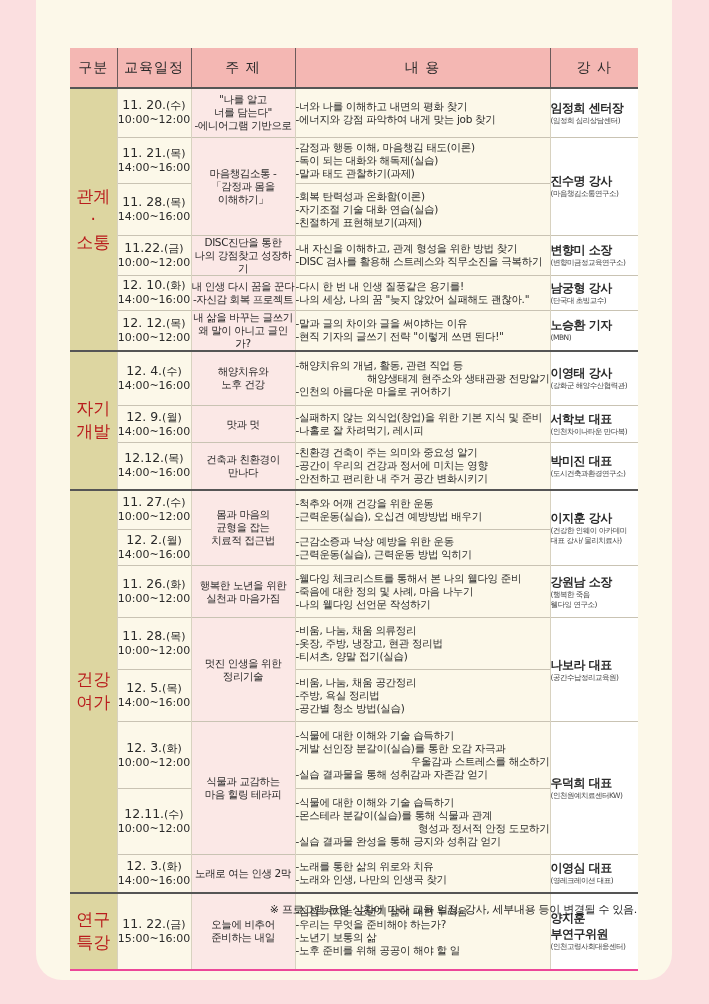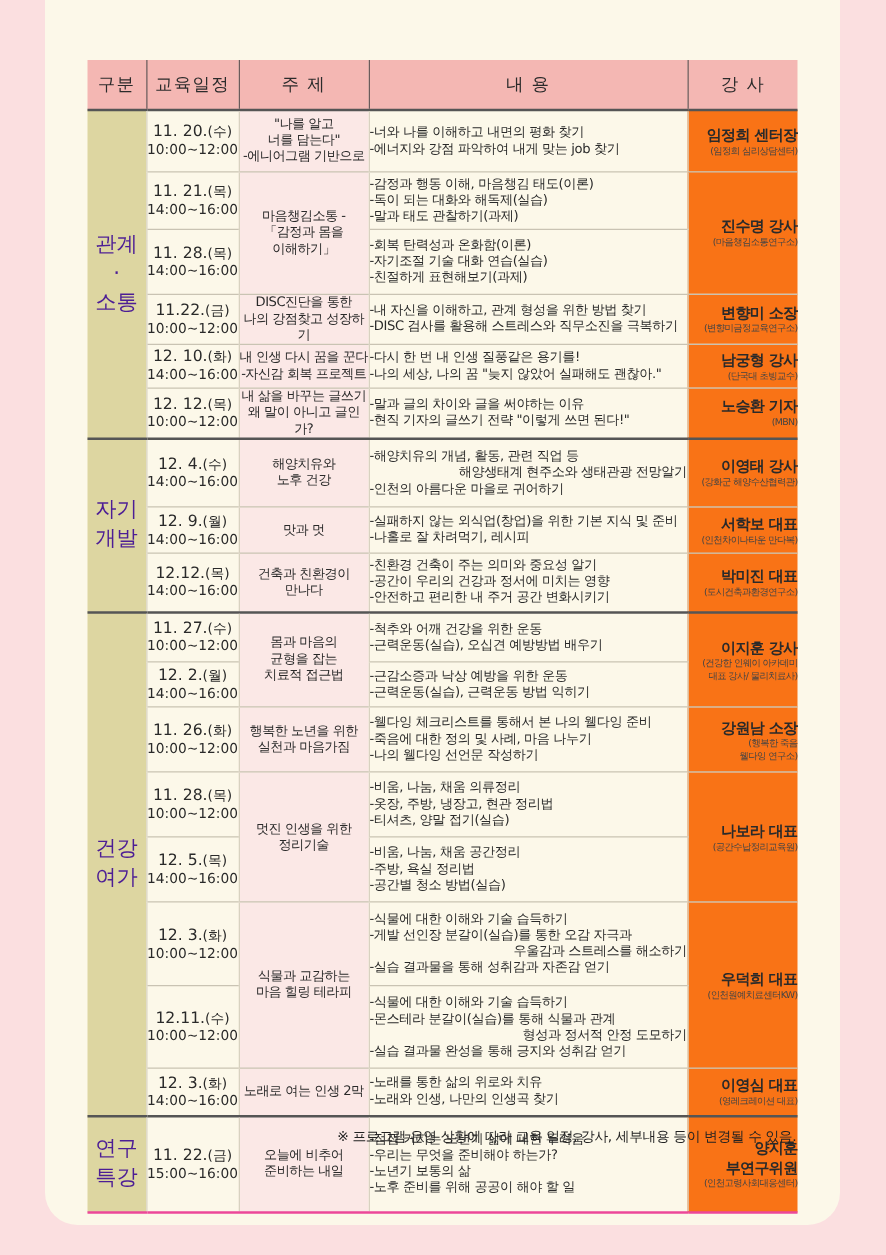--- a/index.html
+++ b/index.html
@@ -3,29 +3,29 @@
 <meta charset="utf-8">
 <style>
   * { box-sizing: border-box; margin: 0; padding: 0; }
   html, body { width: 709px; height: 1004px; overflow: hidden; }
   body { background: #fbdfe0; font-family: "DejaVu Sans", "Liberation Sans", sans-serif; color: #2a2a2a; position: relative; }
   .panel { position: absolute; left: 36px; top: 0; width: 636px; height: 980px; background: #fcf8e9; border-radius: 0 0 26px 26px; }
   table.sched { position: absolute; left: 70px; top: 48px; width: 568px; border-collapse: collapse; table-layout: fixed; }
   table.sched th { background: #f4b7b3; font-weight: normal; font-size: 14px; height: 40px; color: #2b2b2b; border-left: 1px solid #6b5b5b; letter-spacing: 1px; }
   table.sched th:first-child { border-left: none; }
   table.sched td { border-top: 1px solid #c9c3b3; vertical-align: middle; padding: 0; }
-  td.cat { background: #ddd6a1; text-align: center; font-size: 17px; line-height: 23px; color: #4c1d95; border-top: none; }
+  td.cat { background: #ddd6a1; text-align: center; font-size: 17px; line-height: 23px; color: #b91c1c; border-top: none; }
   td.date { background: #fcf8e9; text-align: center; font-size: 11px; line-height: 14px; border-left: 1px solid #d8d2c0; }
   td.date b { font-size: 12.5px; font-weight: normal; }
   td.date .dow { font-size: 11px; }
   td.topic { background: #fbe8e6; text-align: center; font-size: 10.5px; line-height: 13px; border-left: 1px solid #d8d2c0; letter-spacing: -0.4px; padding: 0 2px; }
   td.content { background: #fcf8e9; font-size: 10.5px; line-height: 13px; padding-left: 6px; border-left: 1px solid #d8d2c0; letter-spacing: -0.3px; }
   td.content div { white-space: nowrap; }
   td.content .ind { padding-left: 6px; text-align: right; }
-  td.inst { background: #f97316; text-align: right; border-left: 1px solid #d8d2c0; }
+  td.inst { background: #ffffff; text-align: left; border-left: 1px solid #d8d2c0; }
   td.inst .nm { font-size: 12px; font-weight: bold; line-height: 16px; letter-spacing: -0.5px; }
   td.inst .org { font-size: 7.5px; line-height: 10px; color: #444; letter-spacing: -0.5px; }
   tr.sec-start td { border-top: 2px solid #555; }
   tr.sec-end td { border-bottom: 2px solid #ec4899; }
   .note { position: absolute; right: 72px; top: 902px; font-size: 11px; color: #222; letter-spacing: -0.3px; }
 </style>
 </head>
 <body>
 
 <div class="panel"></div>

